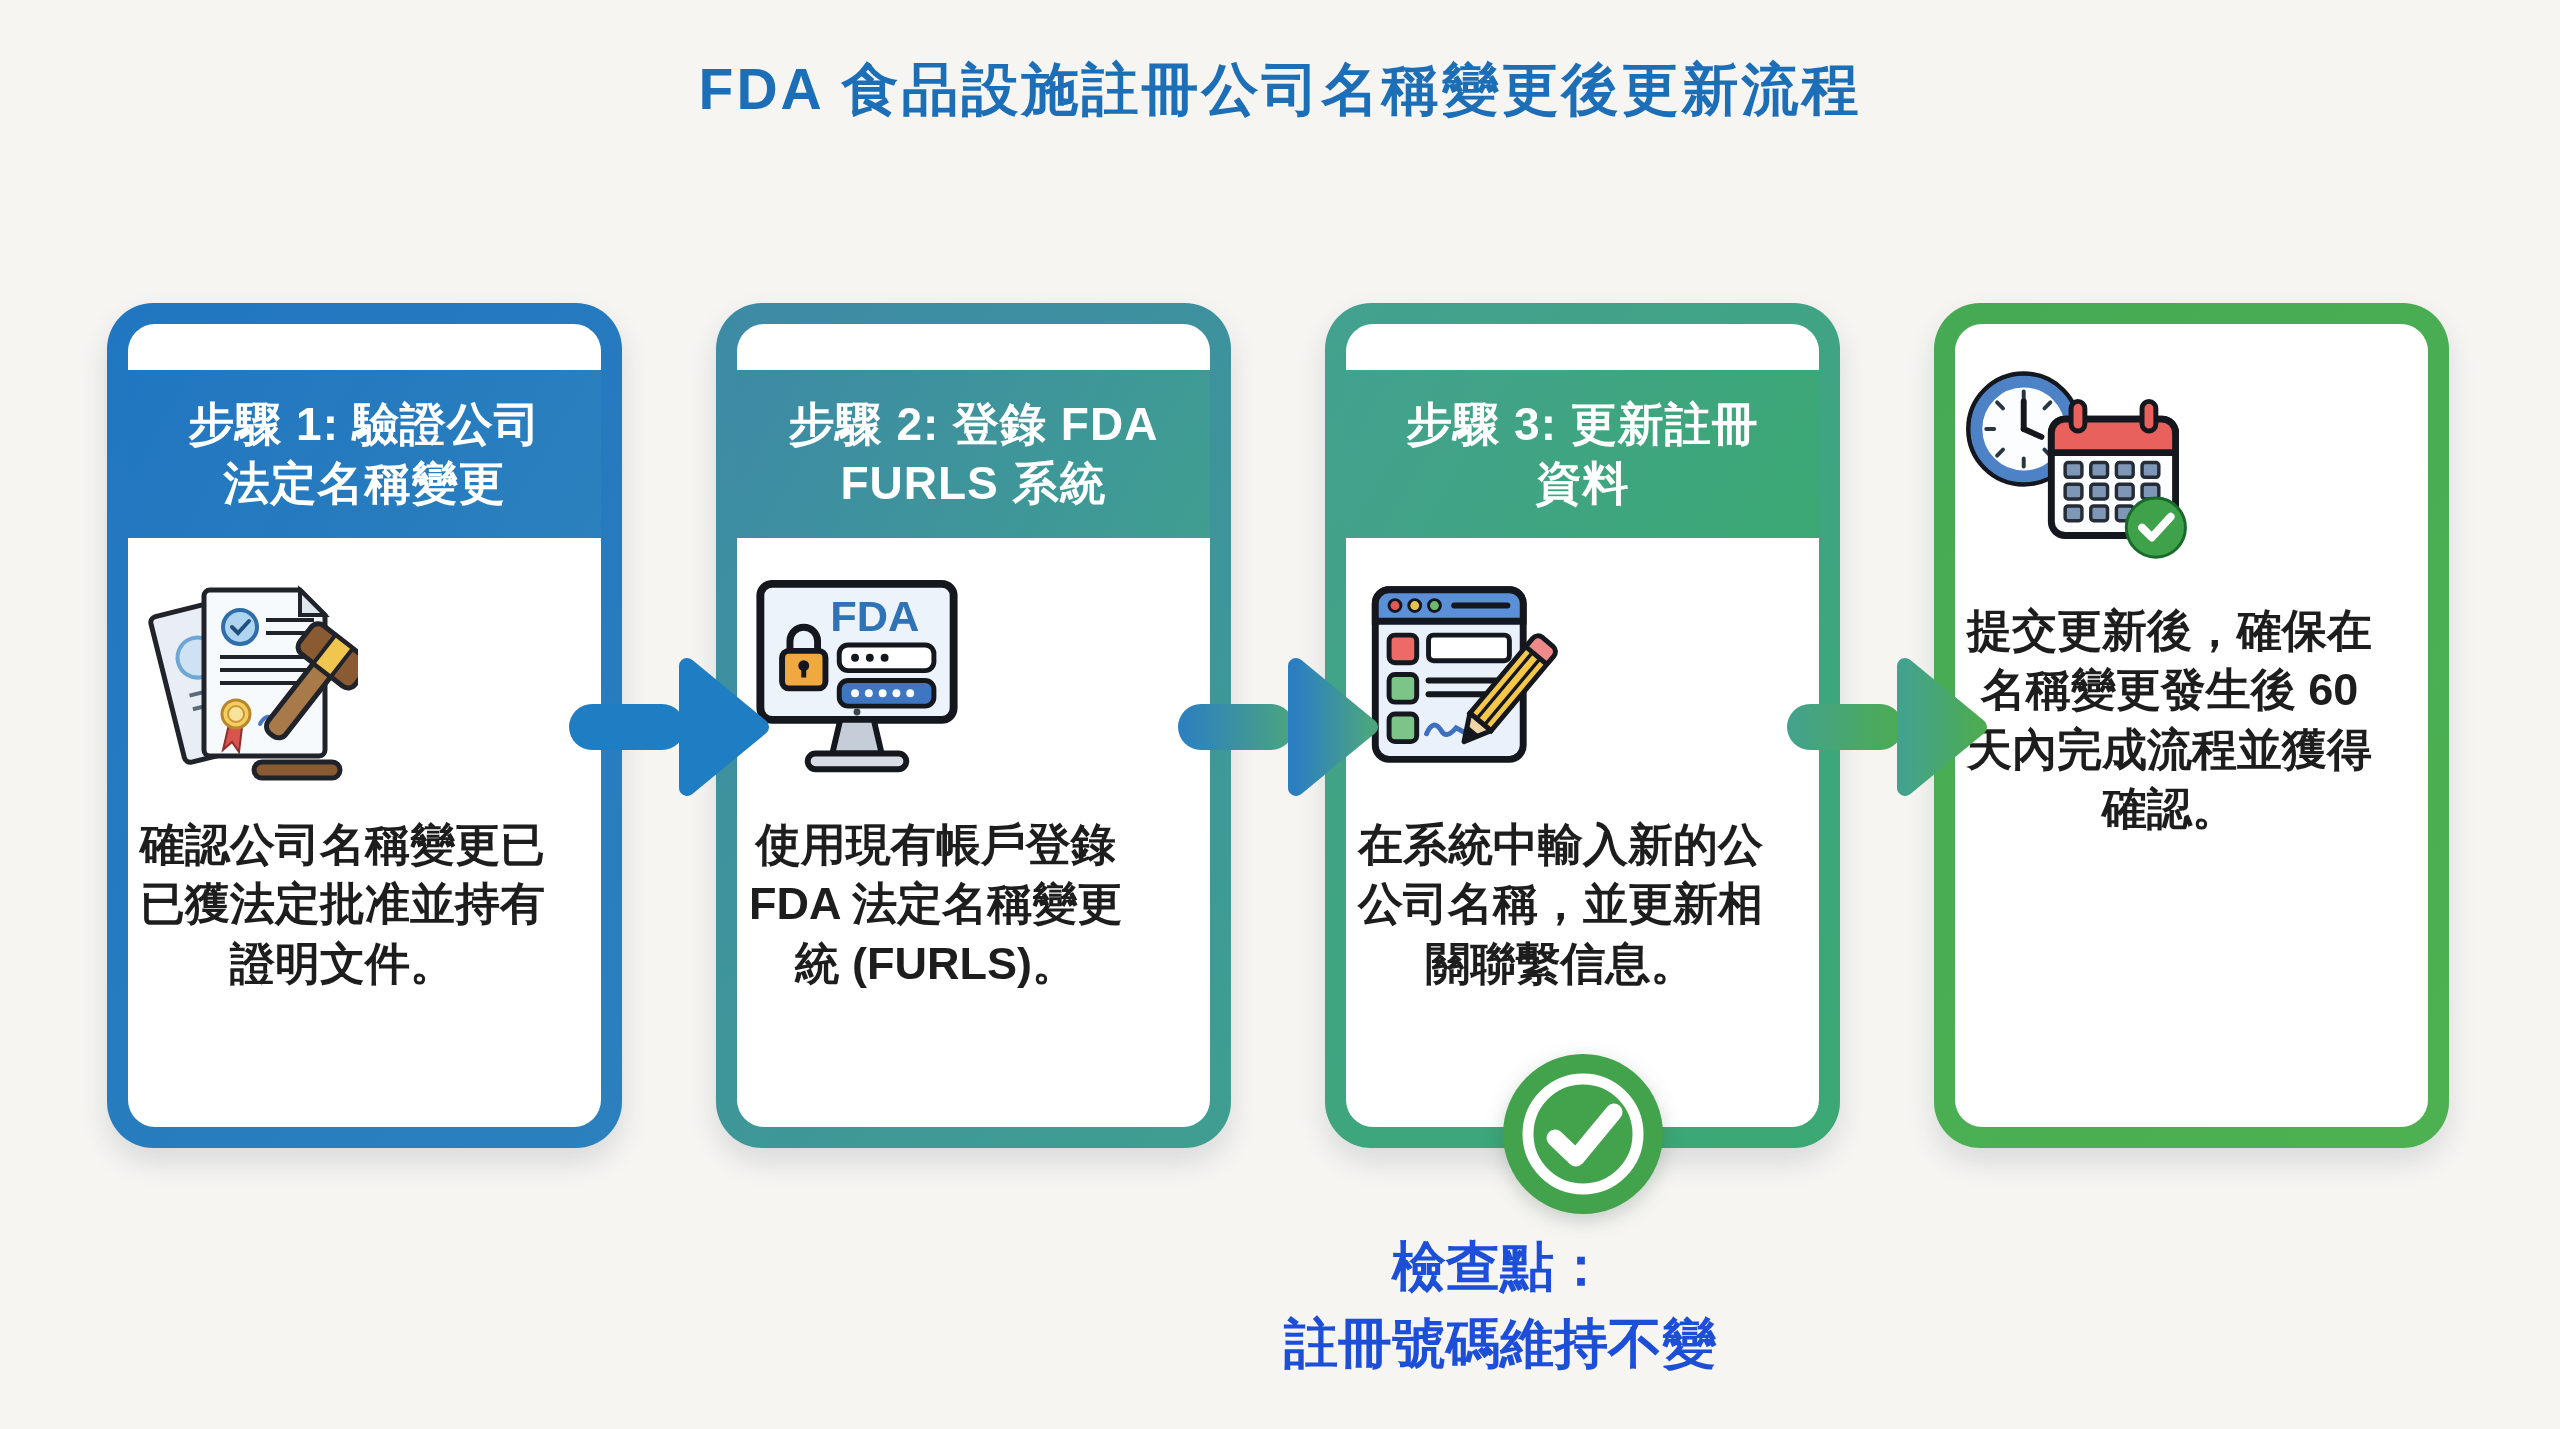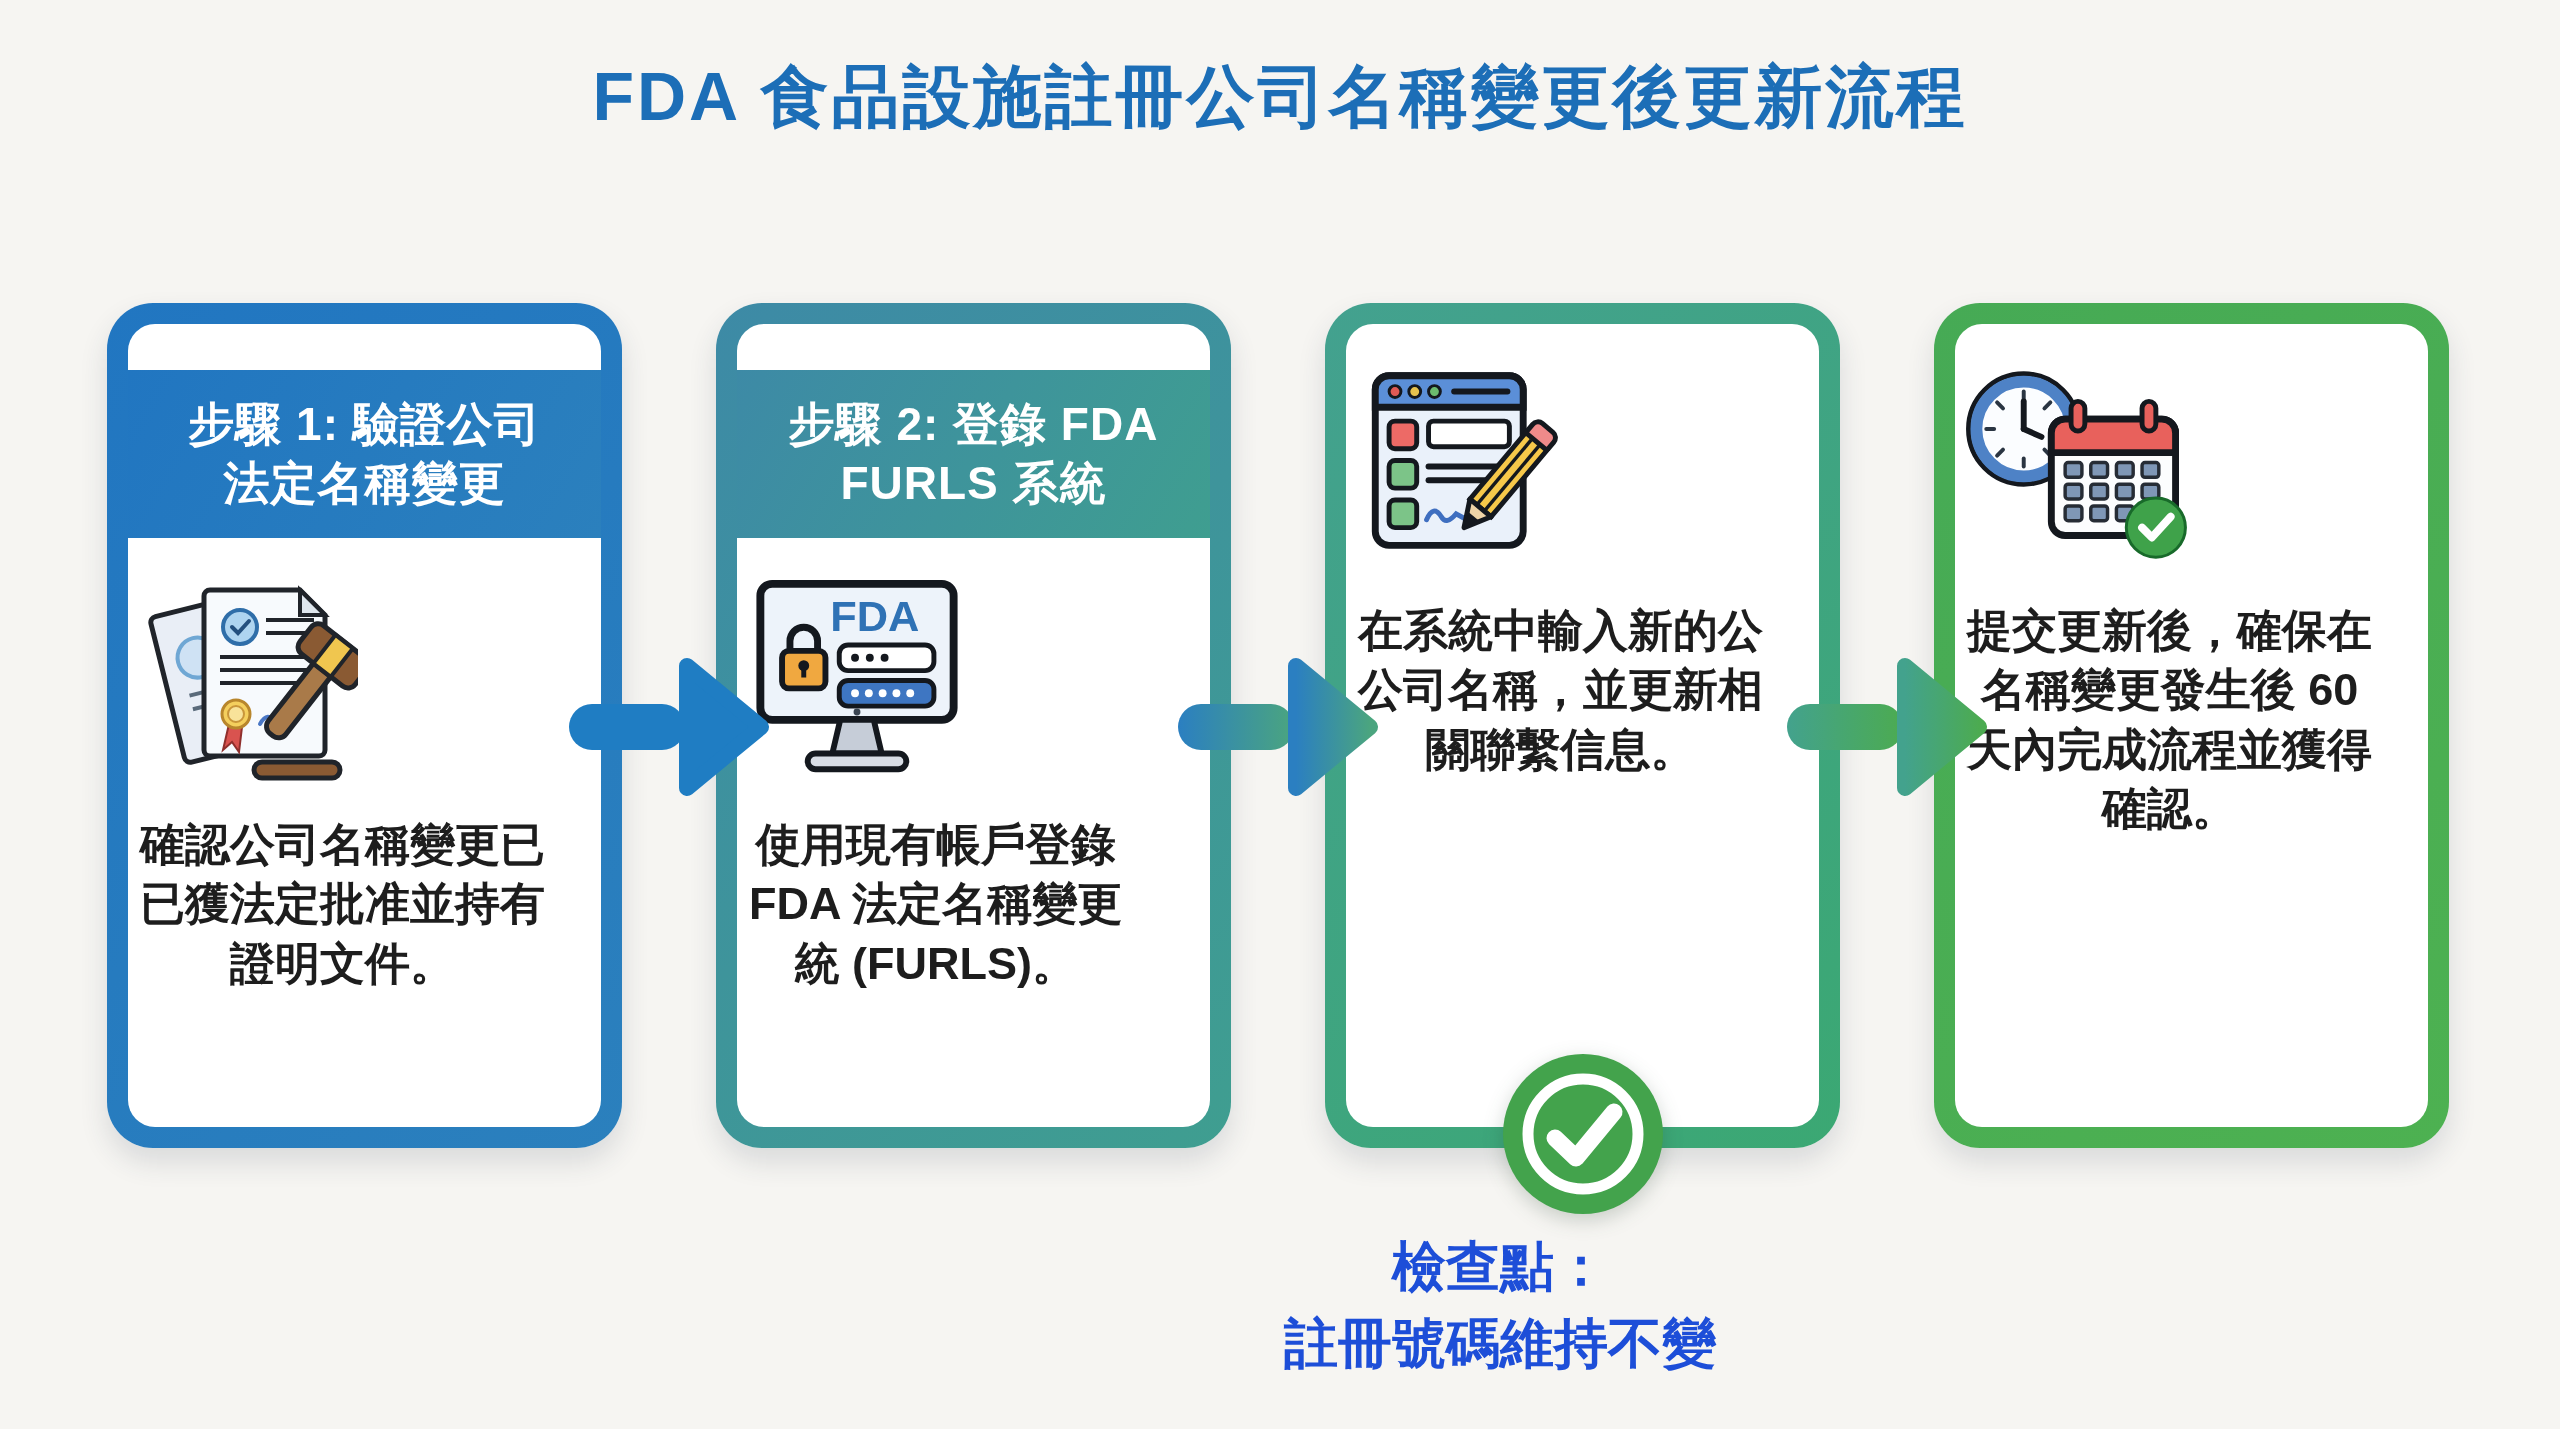--- a/index.html
+++ b/index.html
@@ -3,21 +3,21 @@
 <meta charset="utf-8">
 <style>
   html,body{margin:0;padding:0;}
   body{
     width:2560px;height:1429px;position:relative;overflow:hidden;
     background:#f6f5f2;
     font-family:"Liberation Sans","DejaVu Sans",sans-serif;
   }
   .title{
     position:absolute;left:0;right:0;top:52px;
-    text-align:center;font-size:68px;font-weight:800;letter-spacing:3px;
+    text-align:center;font-size:57px;font-weight:800;letter-spacing:3px;
     color:#1c6eb7;
   }
   .cards-row{
     position:absolute;left:107px;top:303px;width:2342px;height:845px;
     display:flex;gap:94px;
   }
   .card{
     width:515px;height:845px;border-radius:46px;padding:21px;
     box-sizing:border-box;position:relative;
     background:linear-gradient(135deg,var(--a),var(--b));
@@ -137,20 +137,24 @@
         </svg>
       </div>
       <div class="body-text">使用現有帳戶登錄
 FDA 法定名稱變更
 統 (FURLS)。</div>
     </div>
   </div>
 
   <div class="card" style="--a: #43a18f; --b: #3ba873;">
     <div class="card-inner">
+      <div class="band">
+        <div class="band-text">步驟 3: 更新註冊
+資料</div>
+      </div>
       <div class="icon-box">
         <svg width="240" height="212" viewBox="0 0 240 215">
           <rect x="28" y="18" width="150" height="172" rx="14" fill="#eaf1fa" stroke="#14181e" stroke-width="7"></rect>
           <path d="M28 50 V32 a14 14 0 0 1 14 -14 h122 a14 14 0 0 1 14 14 v18 Z" fill="#5b8fd8" stroke="#14181e" stroke-width="7"></path>
           <circle cx="48" cy="34" r="6" fill="#e05a55" stroke="#14181e" stroke-width="3"></circle>
           <circle cx="68" cy="34" r="6" fill="#e6c24e" stroke="#14181e" stroke-width="3"></circle>
           <circle cx="88" cy="34" r="6" fill="#6cbb6e" stroke="#14181e" stroke-width="3"></circle>
           <line x1="108" y1="34" x2="162" y2="34" stroke="#14181e" stroke-width="6" stroke-linecap="round"></line>
           <rect x="42" y="64" width="28" height="28" rx="6" fill="#ed6a66" stroke="#14181e" stroke-width="5"></rect>
           <rect x="82" y="64" width="82" height="26" rx="5" fill="#ffffff" stroke="#14181e" stroke-width="5"></rect>

